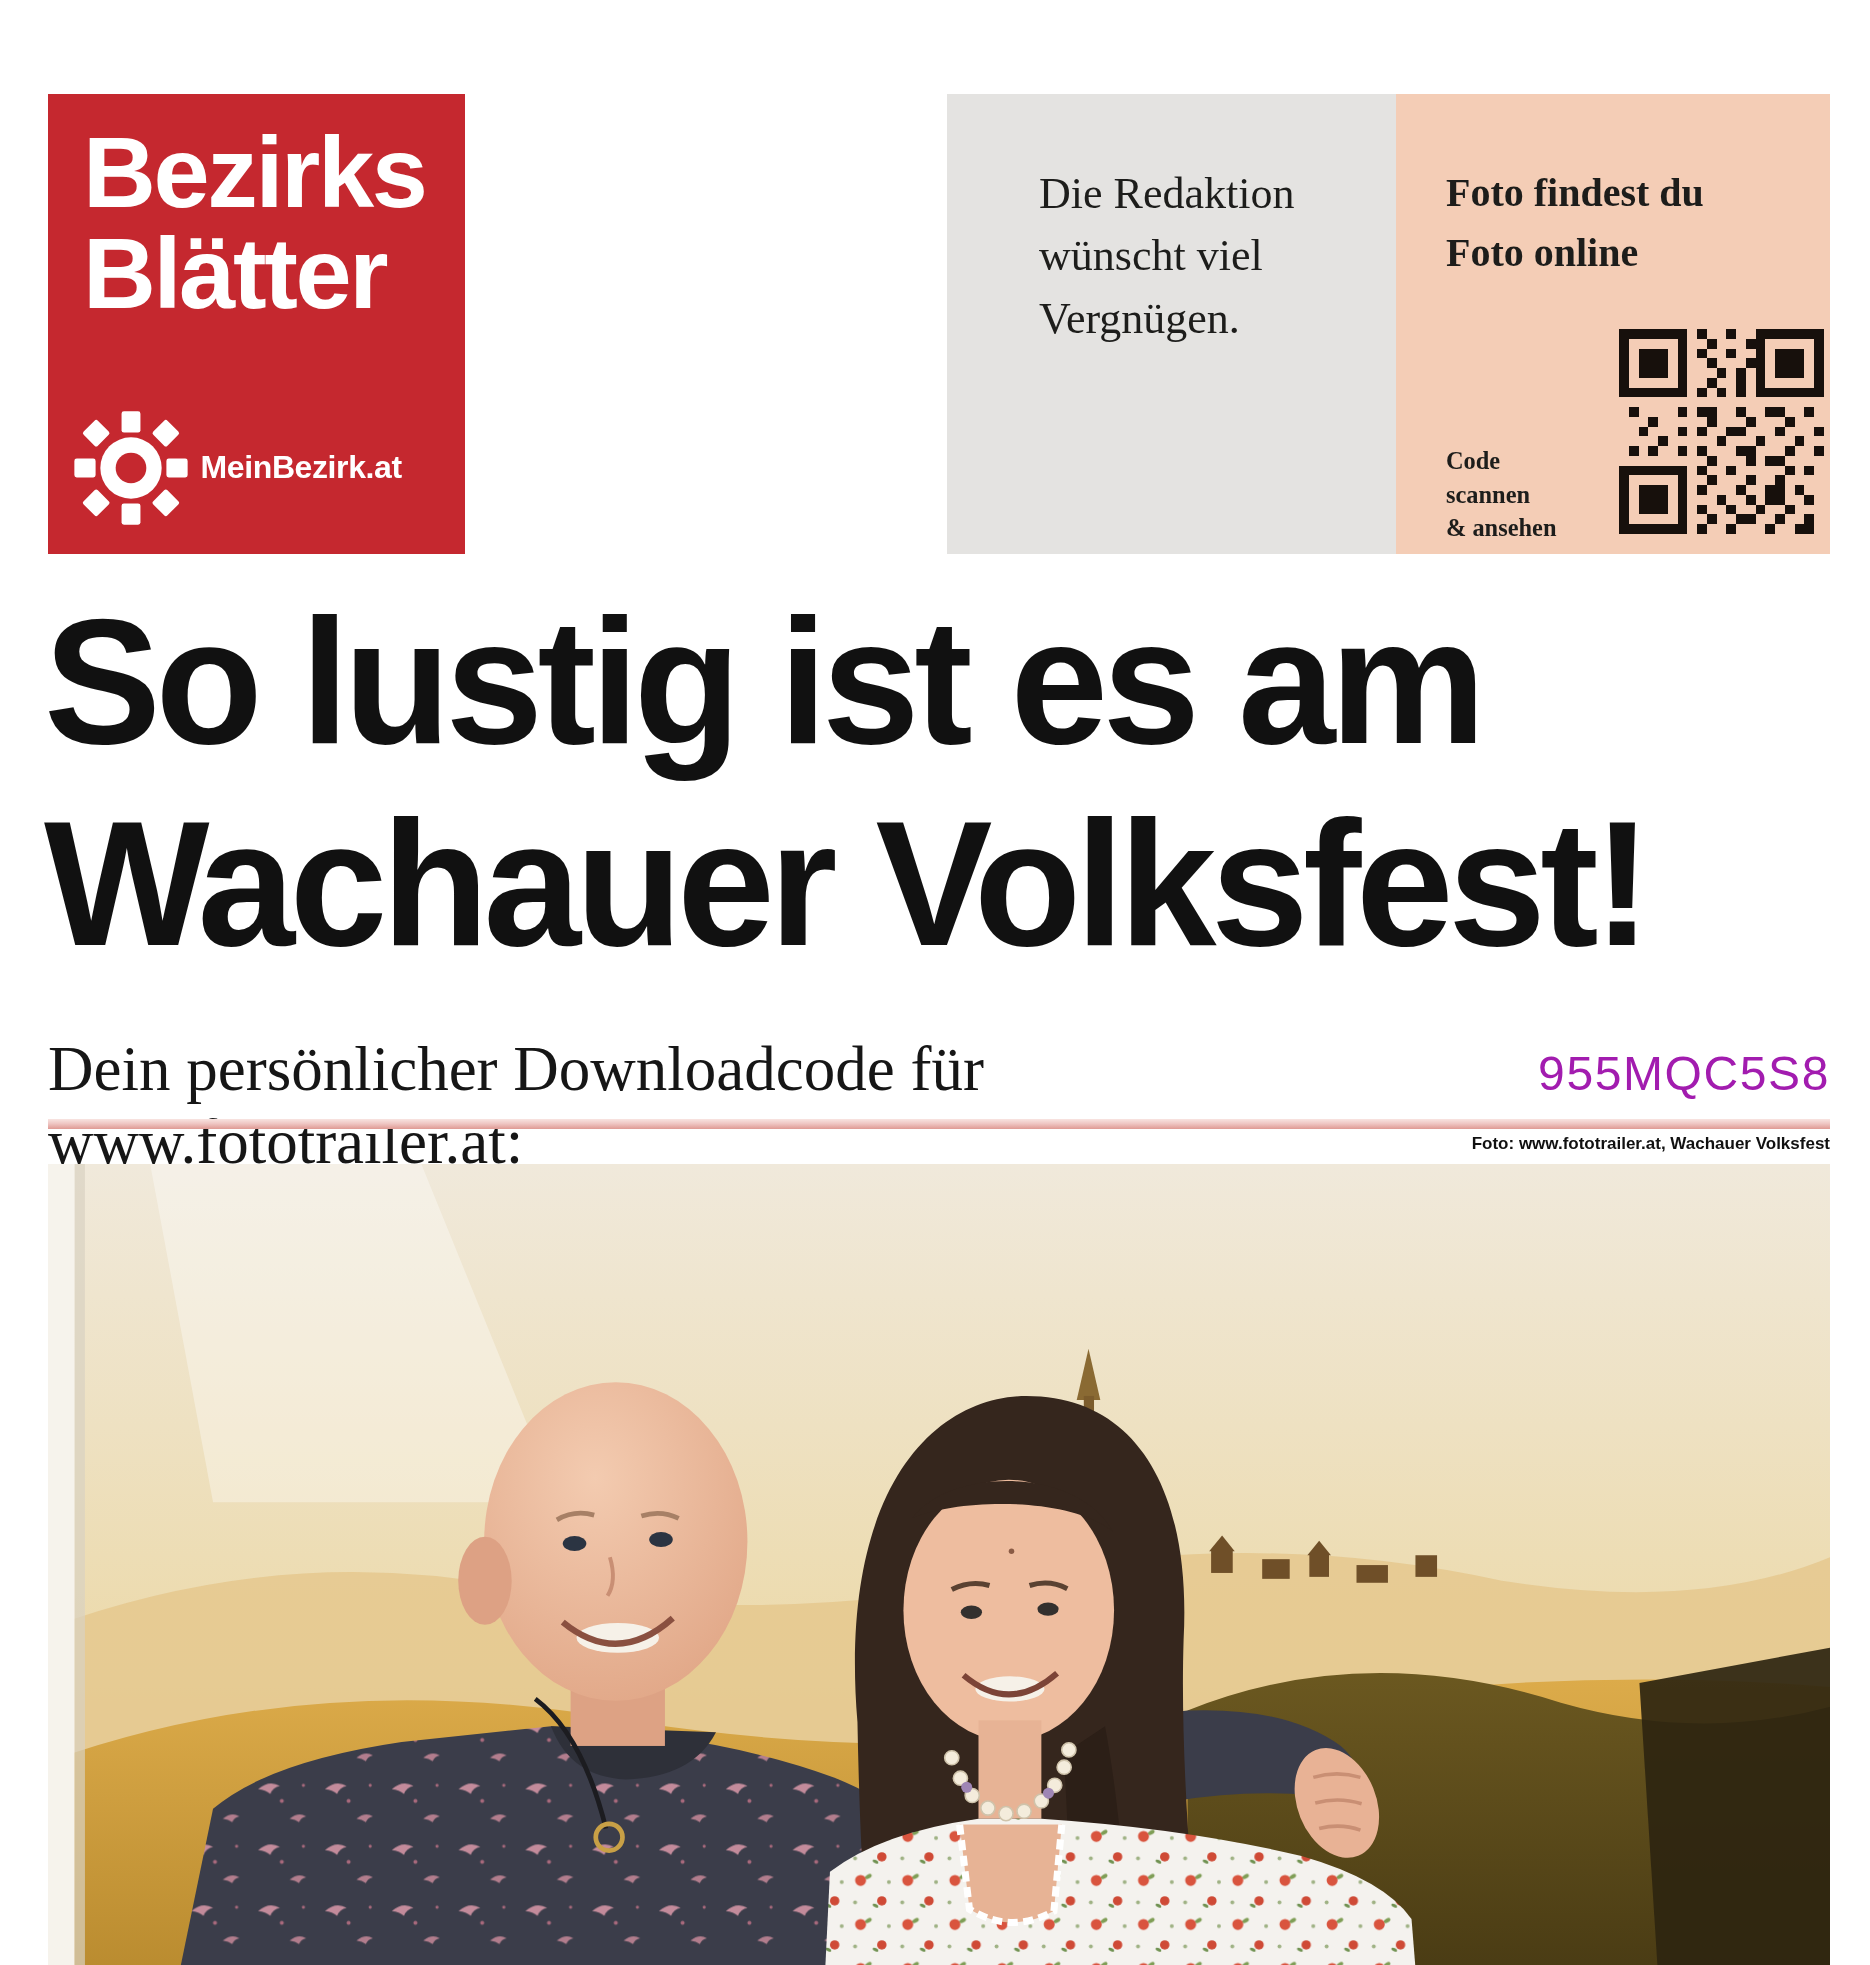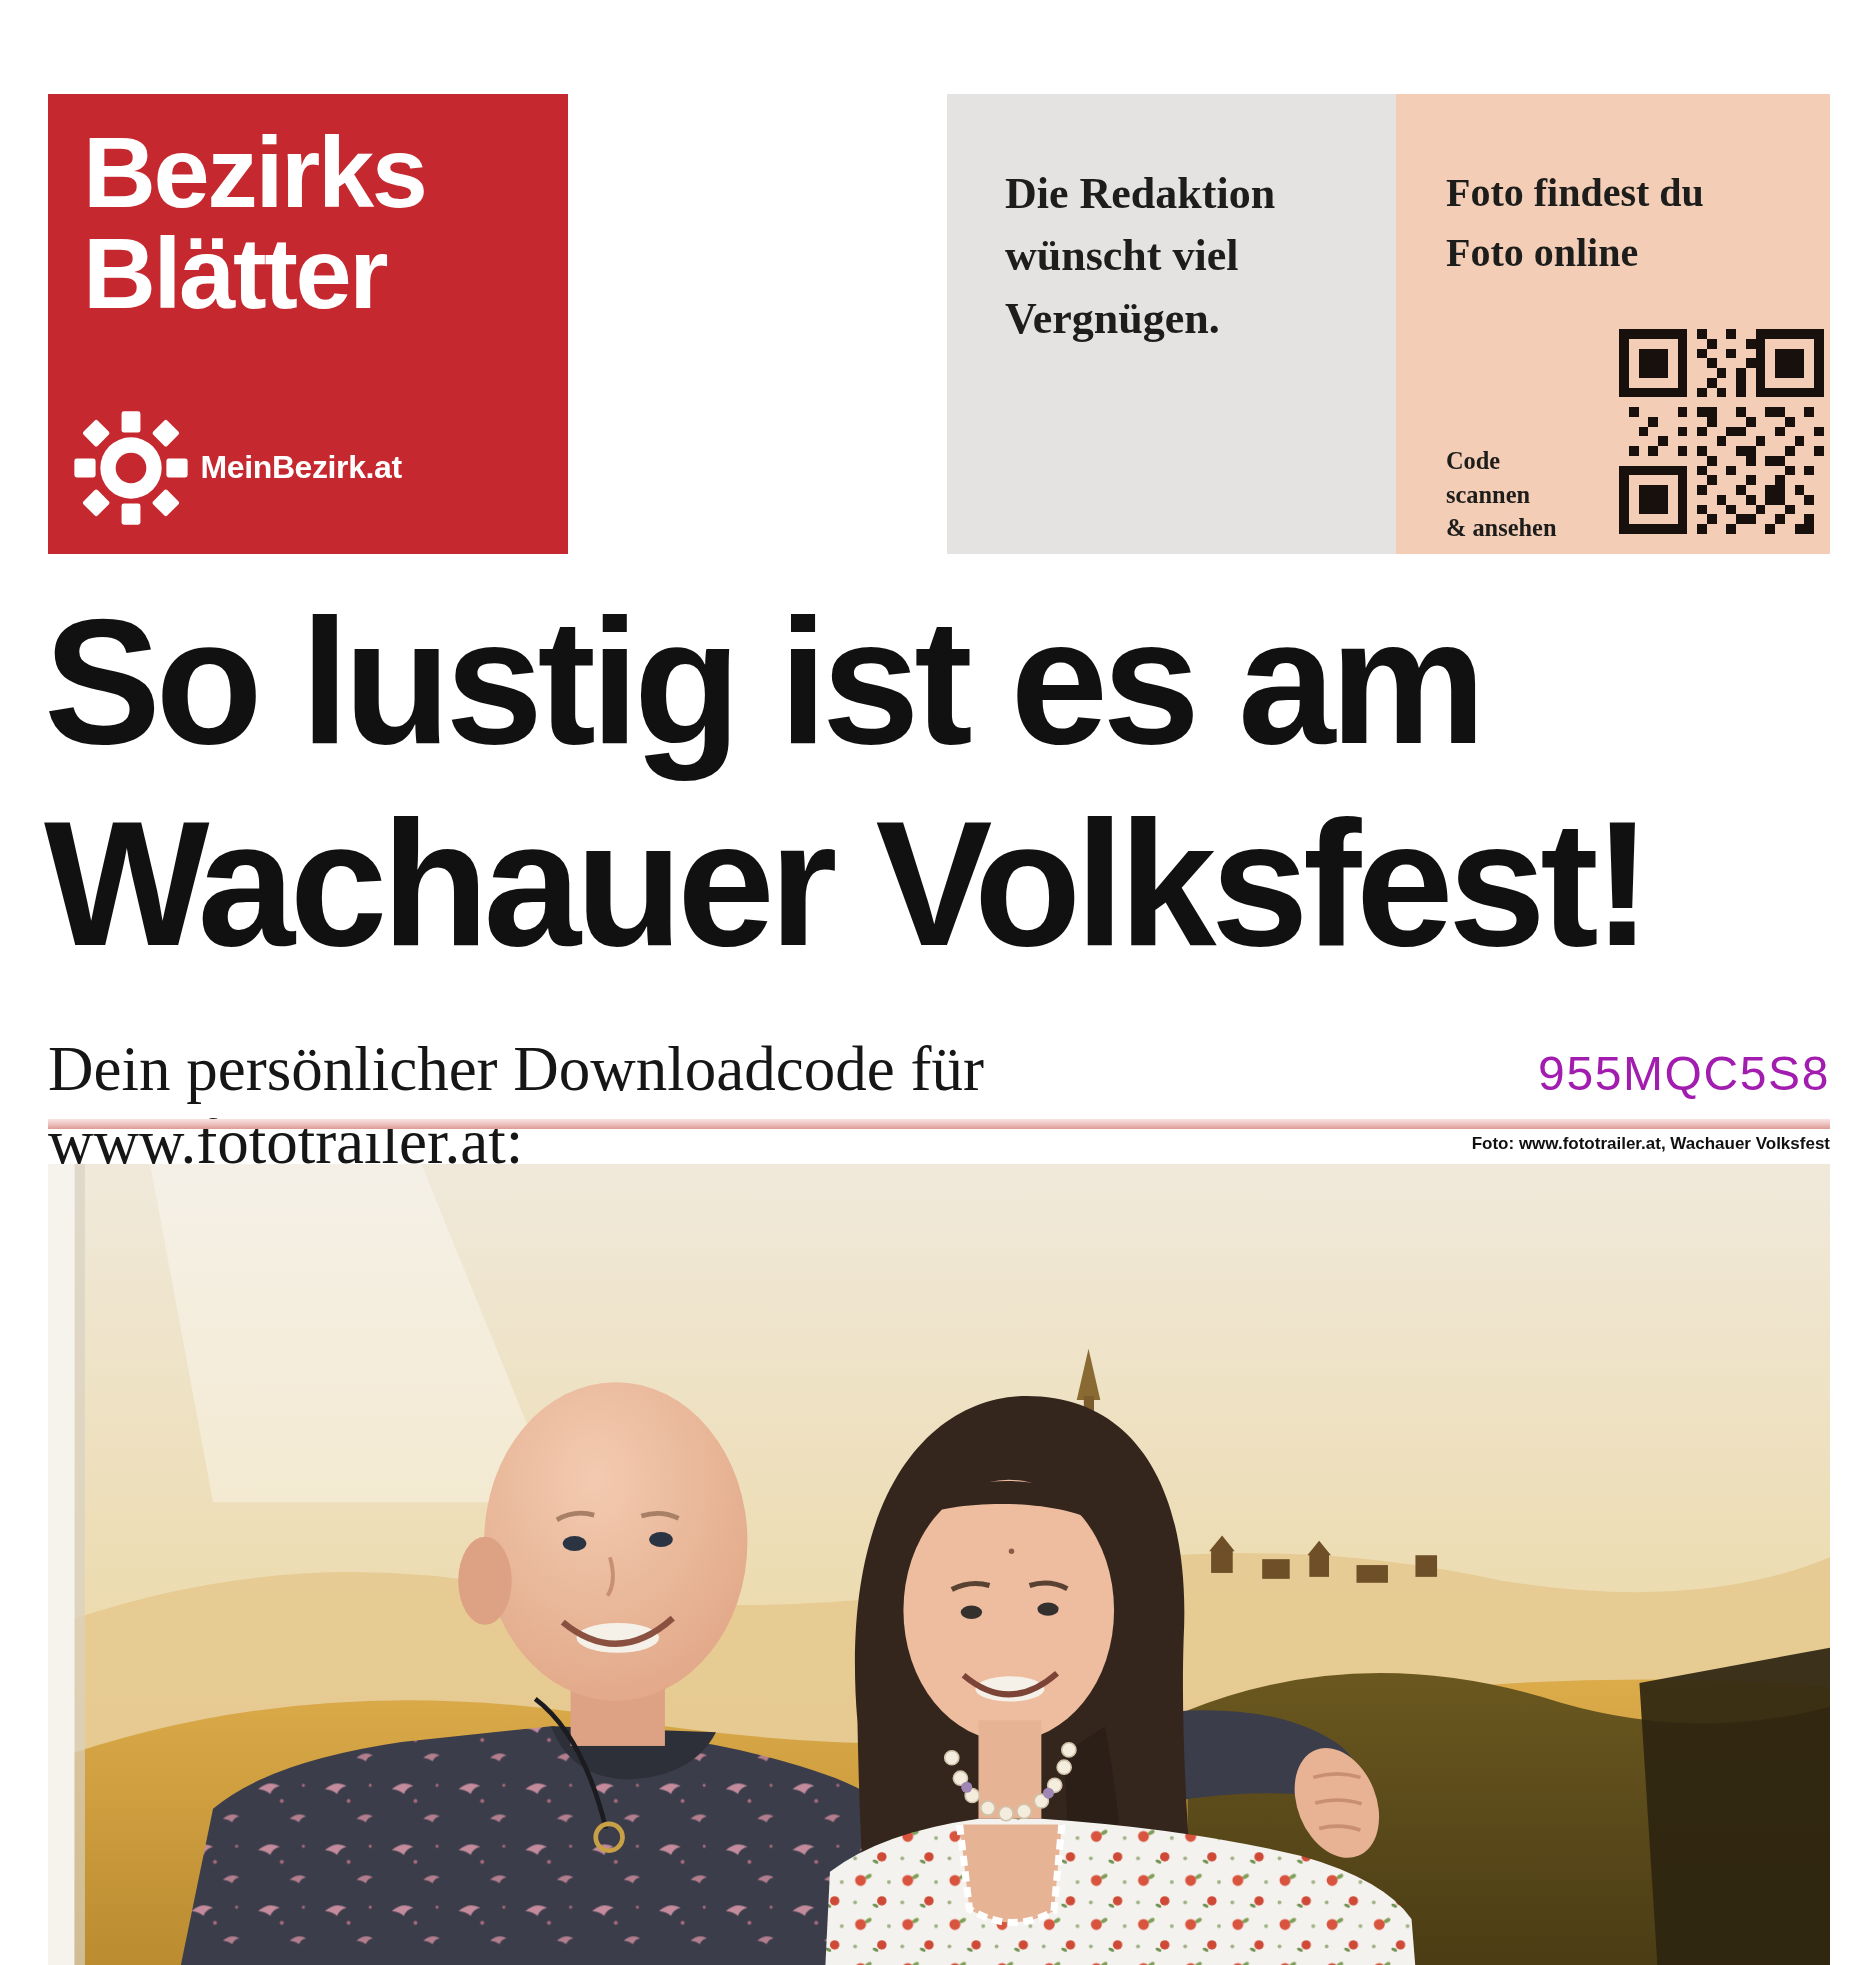--- a/index.html
+++ b/index.html
@@ -6,41 +6,41 @@
   html,body { background:#ffffff; }
   body {
     width:1871px; height:2664px; position:relative; overflow:hidden;
     font-family:"Liberation Sans", sans-serif; color:#111;
   }
   .abs { position:absolute; }
 
   
   .header { left:48px; top:94px; width:1782px; height:460px; }
   .hbox { position:absolute; top:0; height:460px; }
-  .brand-box { left:0; width:520px; background:#c5282f; }
+  .brand-box { left:0; width:417px; background:#c5282f; }
   .brand-name { position:absolute; left:35px; top:28px; color:#fff; font-weight:700;
     font-size:101px; line-height:1.0; letter-spacing:-2.4px; }
   .brand-bottom { position:absolute; left:23.6px; bottom:27.5px; display:flex; align-items:center; }
   .gear { width:118px; height:118px; }
   .site-label { color:#fff; font-weight:700; font-size:32px; margin-left:11px; letter-spacing:-0.4px; }
 
   .foto-col { left:457px; width:441px; }
   .fototrailer-box { position:absolute; left:0; top:0; width:441px; height:232px;
     background:#fff; border:1.2px solid #d9d9d9; display:flex; align-items:center; justify-content:center; }
   .fototrailer-label { font-size:48px; font-weight:700; letter-spacing:1.2px; color:#141414; }
   .issue-box { position:absolute; left:0; top:233px; width:216px; height:226px;
     background:#fff; border:1.2px solid #d9d9d9; padding:59px 0 0 37px; }
   .issue-label, .issue-dates { font-size:26px; font-weight:700; color:#262626; line-height:1.45; }
   .claim-box { position:absolute; left:229px; top:233px; width:213px; height:226px;
     background:#d32830; color:#fff; text-align:center; padding-top:57px; }
   .claim-line { font-size:31px; font-weight:800; line-height:1.18; letter-spacing:0; }
 
   .greeting-box { left:899px; width:449px; background:#e4e3e1; padding:69px 0 0 58px; }
   .serif { font-family:"Liberation Serif", serif; }
-  .greeting-line { font-size:44px; font-weight:700; color:#1d1d1b; line-height:1.42; }
+  .greeting-line { font-size:44px; font-weight:400; color:#1d1d1b; line-height:1.42;margin-left:34px; }
 
   .qr-box { left:1348px; width:434px; background:#f4cdb6; }
   .qr-heading { position:absolute; left:50px; top:69px; }
   .qr-heading-line { font-size:40px; font-weight:700; color:#1d1d1b; line-height:1.5; }
   .qr-caption { position:absolute; left:50px; top:350px; }
   .qr-caption-line { font-size:24.4px; font-weight:700; color:#1d1d1b; line-height:1.38; }
   .qr-svg { position:absolute; left:223px; top:235px; width:205px; height:205px; }
 
   
   .headline { left:44px; top:581px; width:1808px; color:#111;

